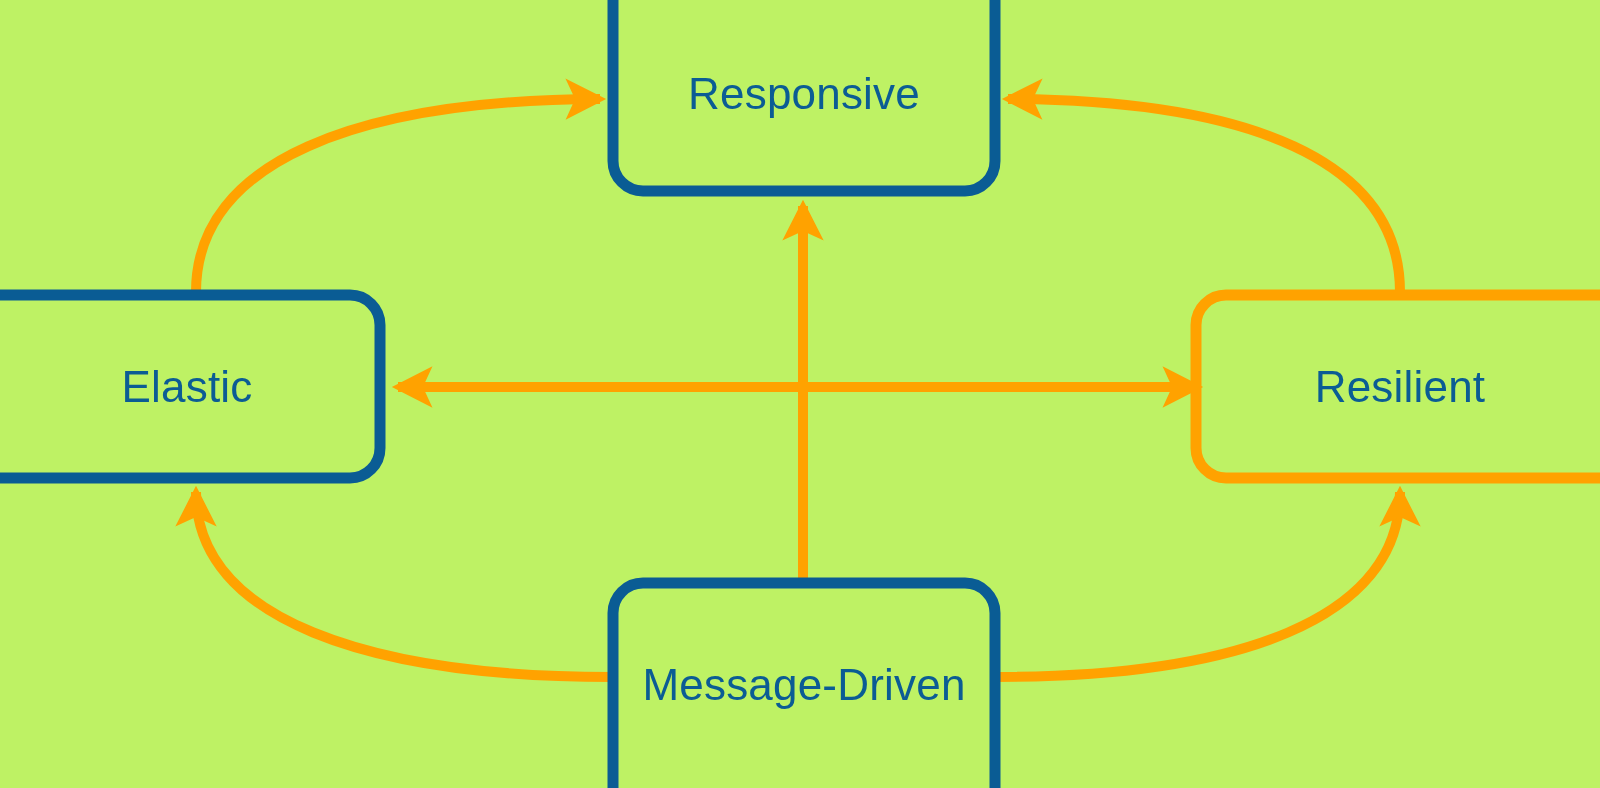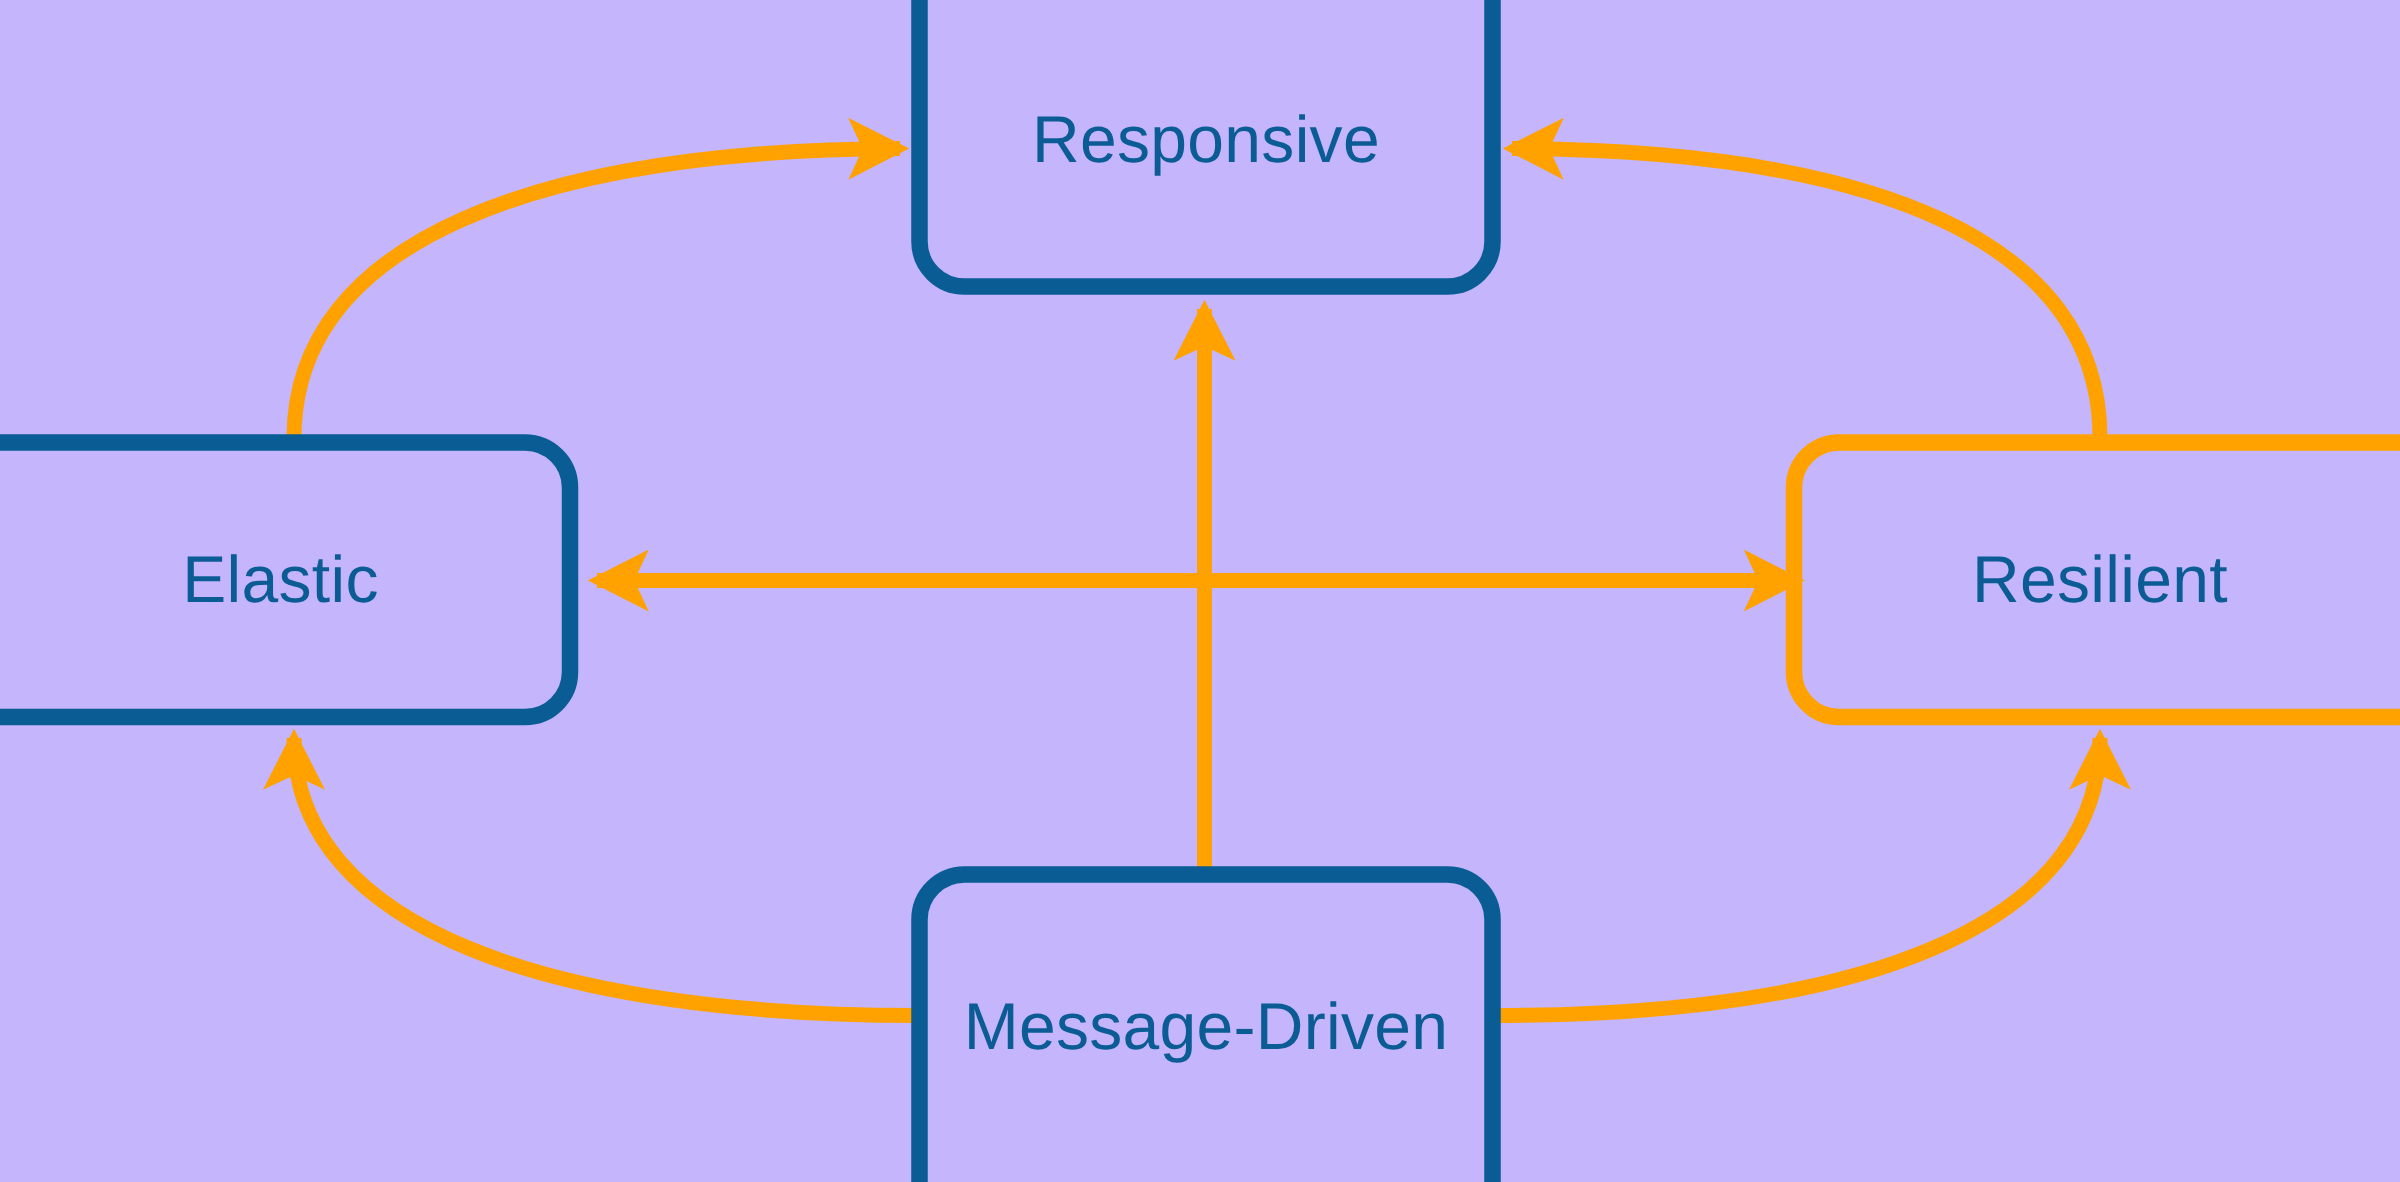--- a/index.html
+++ b/index.html
@@ -5,21 +5,21 @@
 <style>
   html, body {
     margin: 0;
     padding: 0;
     background: #000000;
   }
   #stage {
     position: relative;
     width: 1600px;
     height: 788px;
-    background: #c4b5fd;
+    background: #bef264;
     overflow: hidden;
     font-family: "Liberation Sans", sans-serif;
   }
   #diagram-svg {
     position: absolute;
     left: 0;
     top: 0;
     width: 1600px;
     height: 788px;
     display: block;

